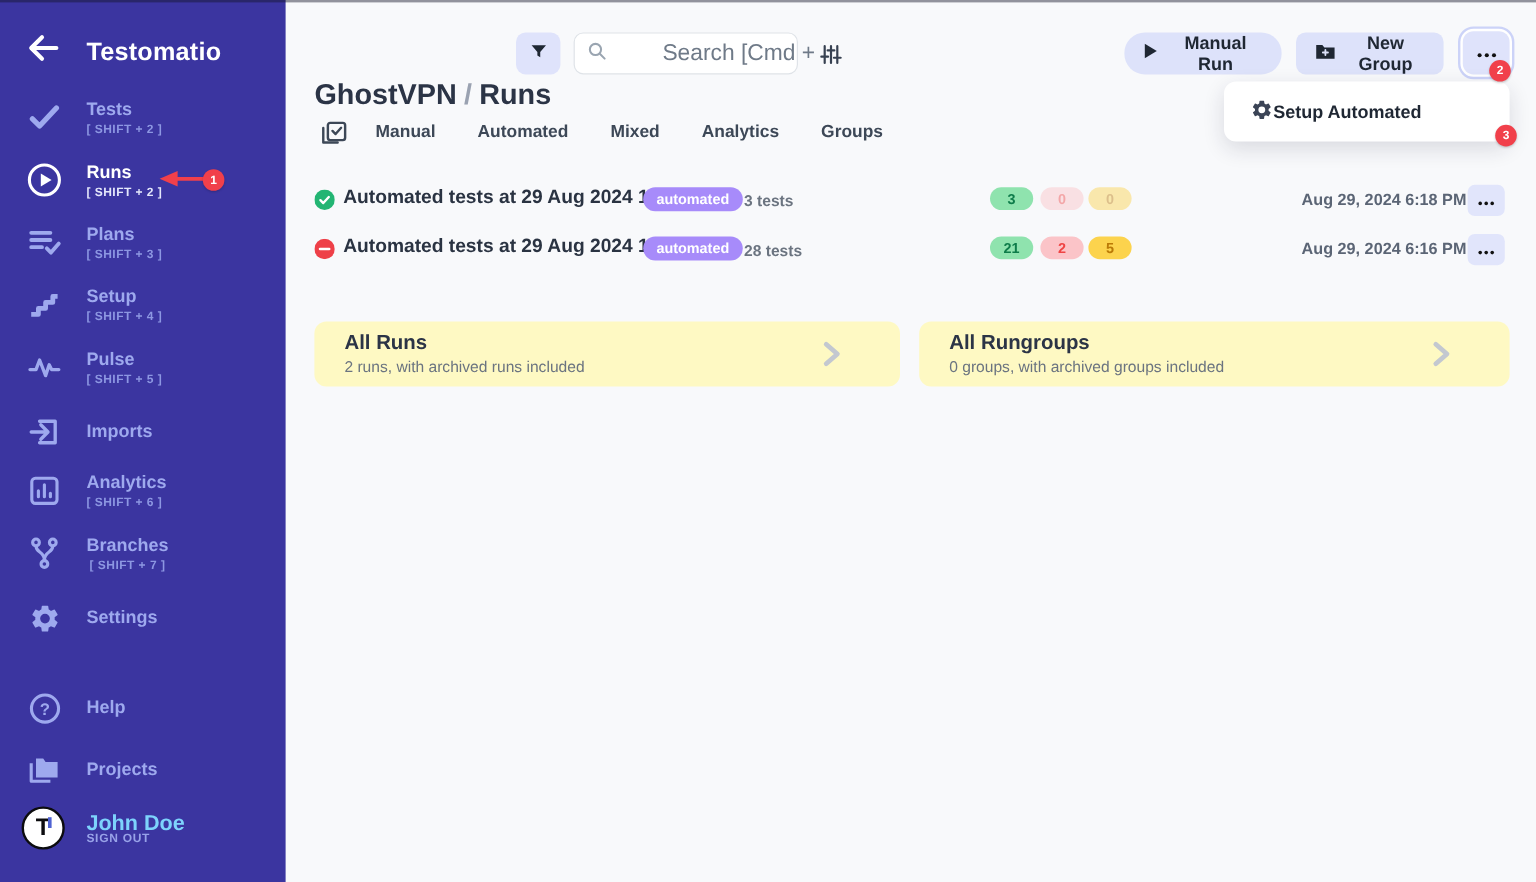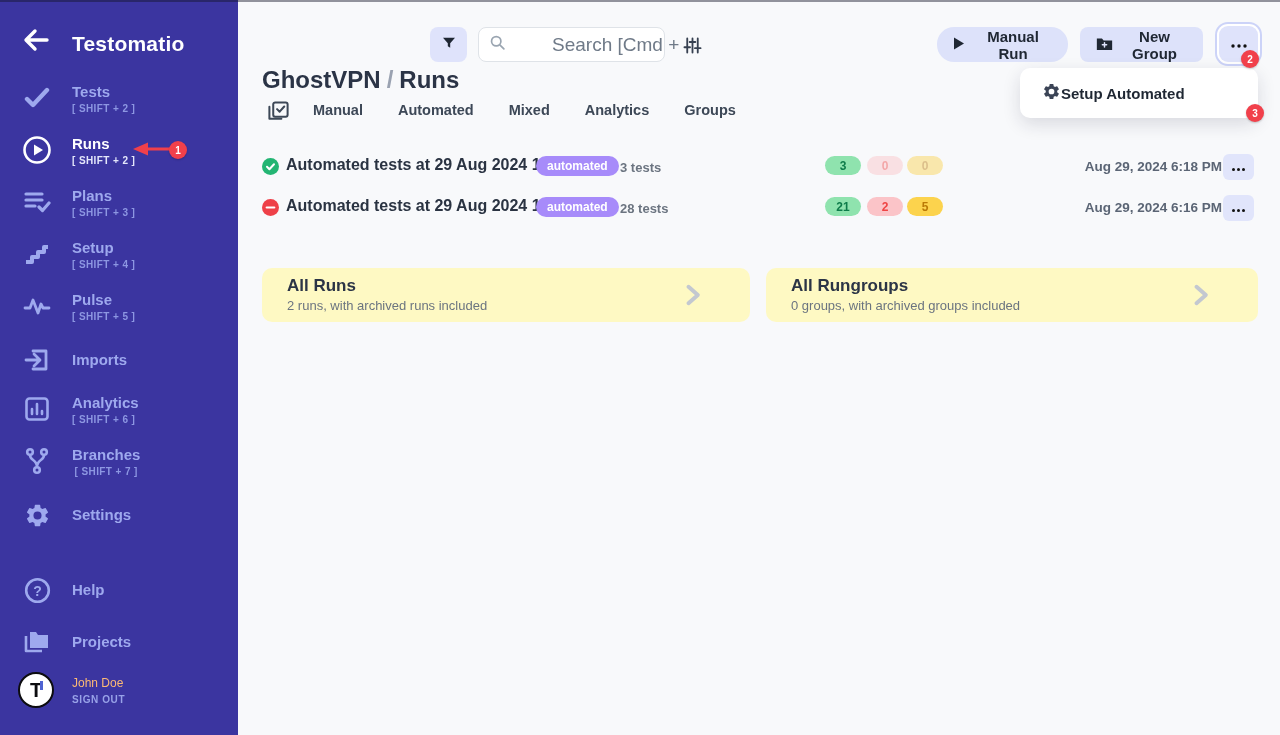--- a/index.html
+++ b/index.html
@@ -16,21 +16,21 @@
   .nav-icon { position:absolute; left:21px; width:32px; height:32px; display:flex; align-items:center; justify-content:center; }
   .nav-texts { position:absolute; left:72px; }
   .nav-label { font-size:15px; font-weight:700; color:#9ea9ee; line-height:18px; }
   .nav-shortcut { font-size:10px; font-weight:700; color:#8d97e2; letter-spacing:.4px; margin-top:2px; }
   .nav-item.active .nav-label { color:#ffffff; }
   .nav-item.active .nav-shortcut { color:#e4e7fb; }
   .user-row { position:absolute; left:0; top:670px; width:238px; height:46px; cursor:pointer; }
   .avatar { position:absolute; left:18px; top:2px; width:36px; height:36px; border-radius:50%; background:#ffffff; border:2px solid #0c0c0f; display:flex; align-items:center; justify-content:center; }
   .avatar .t { font-size:20px; font-weight:800; color:#0c0c0f; line-height:1; }
   .avatar .tick { position:absolute; right:9px; top:7px; width:3px; height:9px; background:#4f63d2; }
-  .user-name { position:absolute; left:72px; top:6px; font-size:12px; font-weight:400; color:#fdba74; }
+  .user-name { position:absolute; left:72px; top:6px; font-size:18px; font-weight:700; color:#7dd3fc; }
   .sign-out { position:absolute; left:72px; top:24px; font-size:10px; font-weight:700; letter-spacing:.6px; color:#98a2e8; }
 
   
   .annot-arrow { position:absolute; left:131px; top:141px; }
   .annot-badge { position:absolute; width:18px; height:18px; border-radius:50%; background:#f1404b; color:#fff; font-size:10px; font-weight:800; display:flex; align-items:center; justify-content:center; z-index:60; box-shadow:0 1px 2px rgba(0,0,0,.2); }
   .badge1 { left:169px; top:141px; }
   .badge2 { left:1241px; top:50px; }
   .badge3 { left:1246px; top:104px; }
 
   

